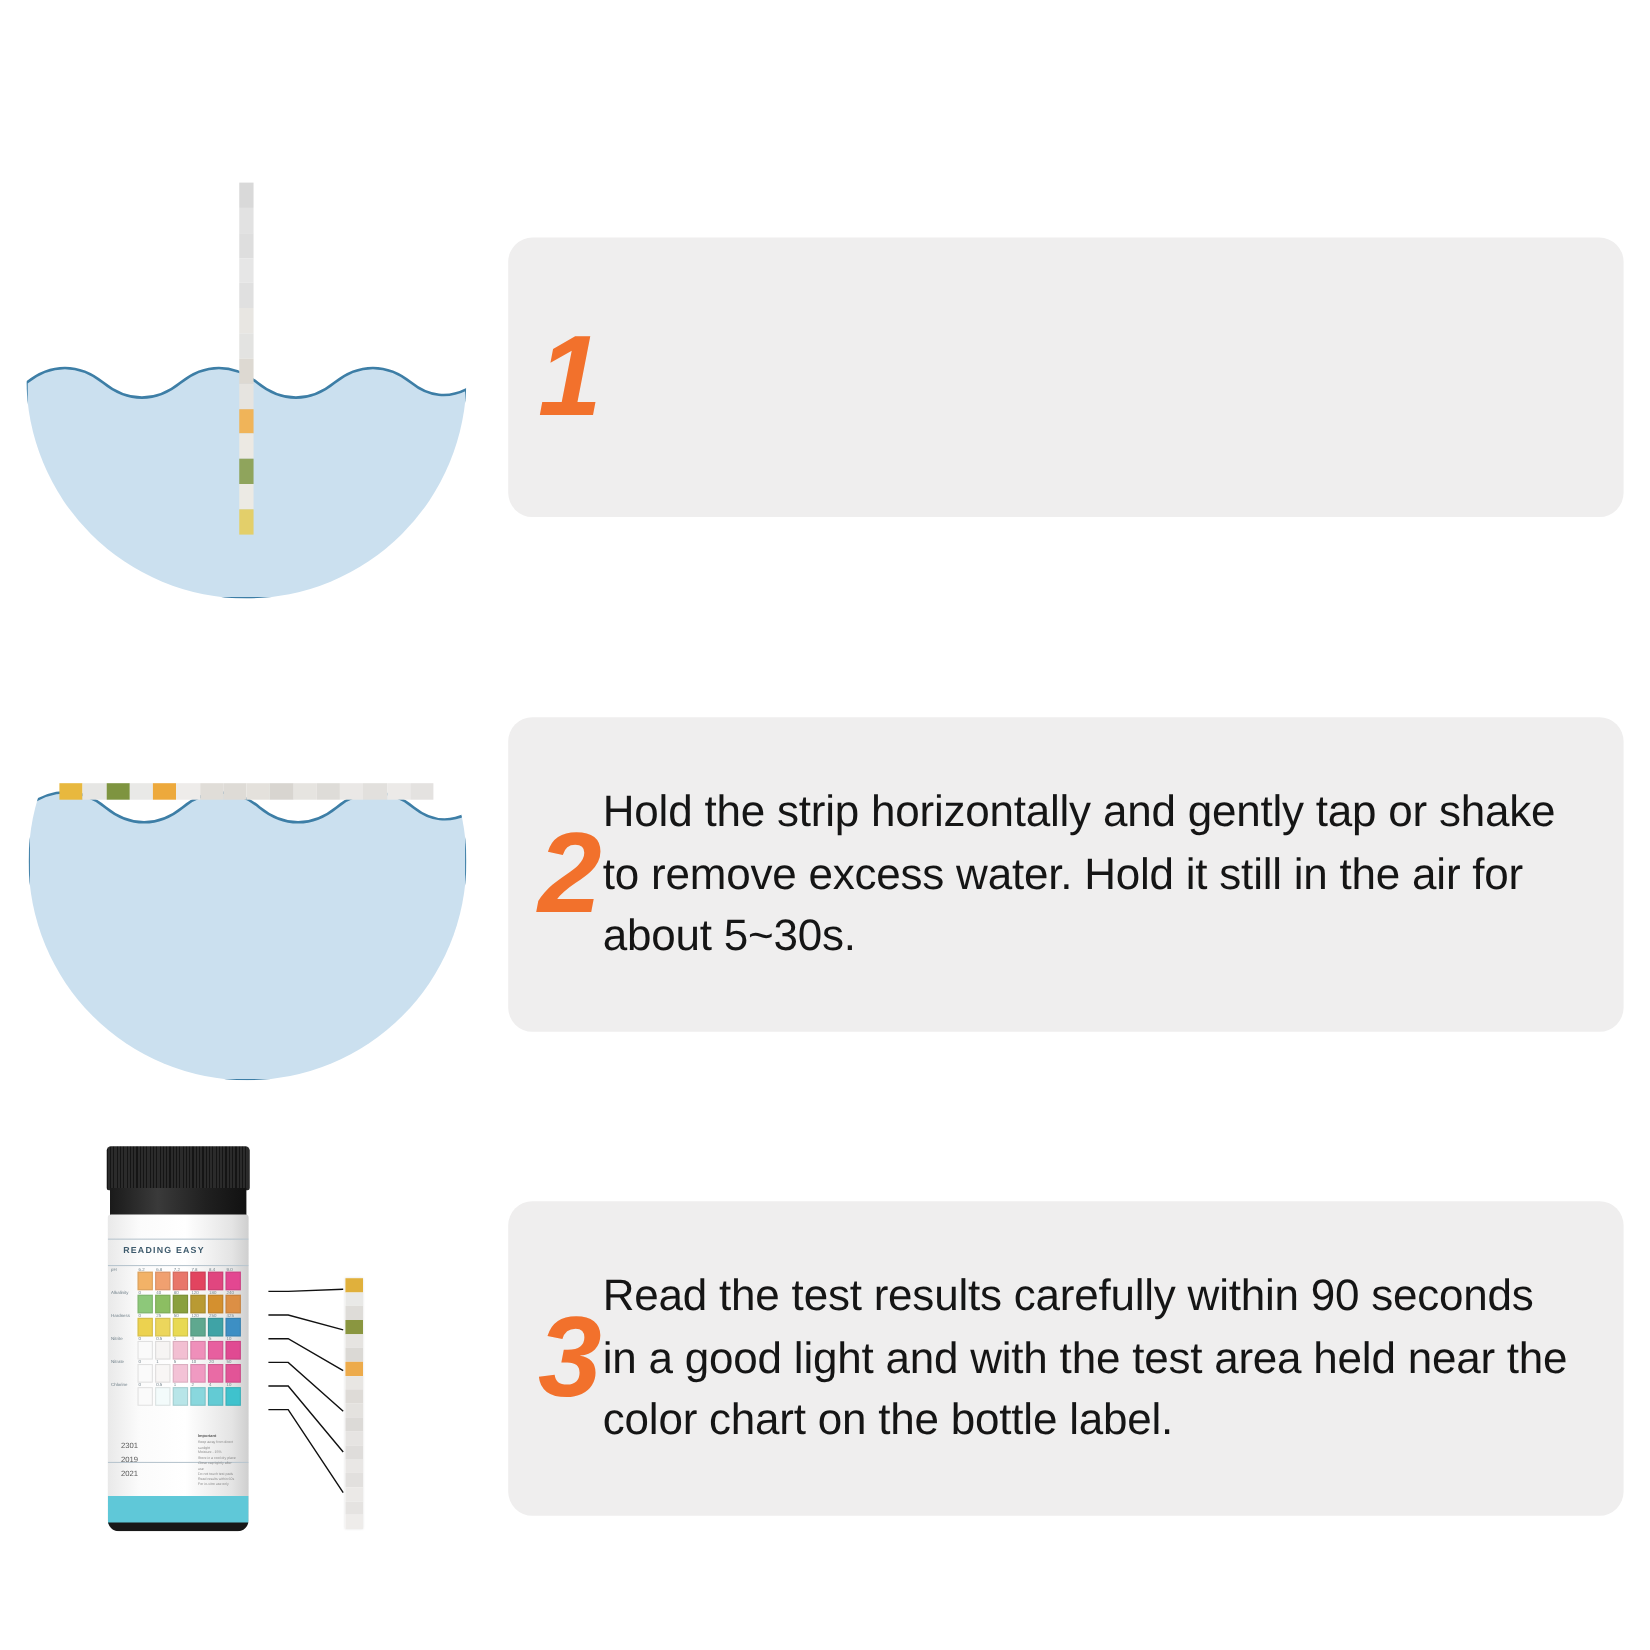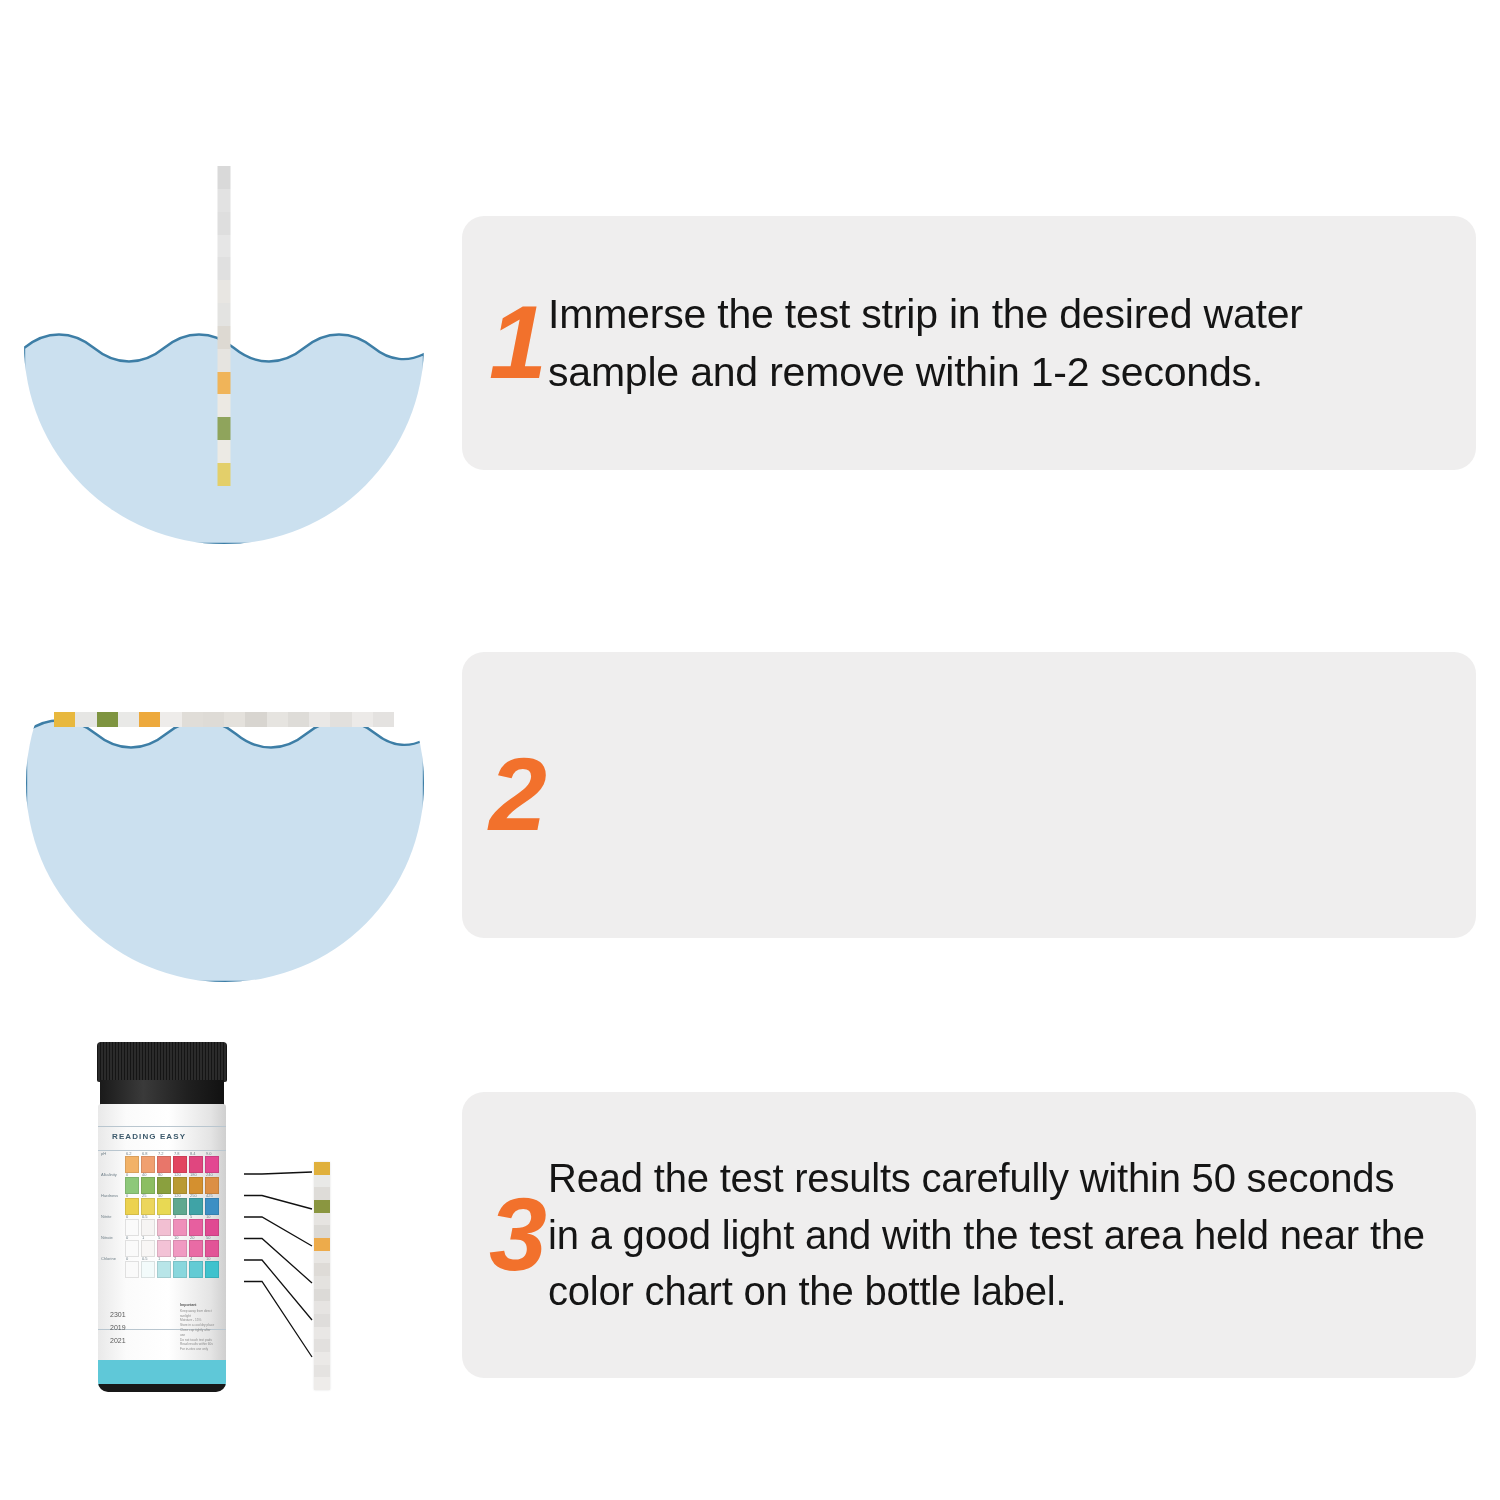--- a/index.html
+++ b/index.html
@@ -195,21 +195,20 @@
         <div class="pad" style="background: rgb(240, 180, 89); height: 22.8571px;"></div>
         <div class="pad" style="background: rgb(236, 233, 227); height: 22.8571px;"></div>
         <div class="pad" style="background: rgb(143, 164, 92); height: 22.8571px;"></div>
         <div class="pad" style="background: rgb(236, 234, 228); height: 22.8571px;"></div>
         <div class="pad" style="background: rgb(227, 207, 106); height: 22.8571px;"></div>
       </div>
   </div>
 
   <div class="card card-1">
     <div class="step-num">1</div>
-    <div class="step-text">Immerse the test strip in the desired water sample and remove within 1-2 seconds.</div>
   </div>
 
   <div class="circle circle-2">
     <svg class="water" width="398" height="270" viewBox="0 0 398 270">
       <path d="M0 20 C 22 4, 48 4, 70 22 C 92 40, 118 40, 140 22 C 162 4, 188 4, 210 22 C 232 40, 258 40, 280 22 C 302 4, 328 4, 350 22 C 365 34, 382 36, 398 28 L398 270 L0 270 Z" fill="#cbe0ef" stroke="#3d7ea6" stroke-width="2.4"></path>
     </svg>
     <div class="hstrip" id="hstrip2" style="left:28px; top:128px; width:340px;">
         <div class="pad" style="background: rgb(232, 184, 62); width: 21.25px;"></div>
         <div class="pad" style="background: rgb(230, 230, 228); width: 21.25px;"></div>
         <div class="pad" style="background: rgb(126, 148, 64); width: 21.25px;"></div>
@@ -224,20 +223,21 @@
         <div class="pad" style="background: rgb(222, 220, 216); width: 21.25px;"></div>
         <div class="pad" style="background: rgb(234, 232, 230); width: 21.25px;"></div>
         <div class="pad" style="background: rgb(226, 224, 221); width: 21.25px;"></div>
         <div class="pad" style="background: rgb(236, 234, 232); width: 21.25px;"></div>
         <div class="pad" style="background: rgb(228, 226, 224); width: 21.25px;"></div>
       </div>
   </div>
 
   <div class="card card-2">
     <div class="step-num">2</div>
+    <div class="step-text">Hold the strip horizontally and gently tap or shake to remove excess water. Hold it still in the air for about 5~30s.</div>
   </div>
 
   <div class="circle circle-3"></div>
 
   <div class="bottle">
     <div class="cap"></div>
     <div class="neck"></div>
     <div class="body">
       <div class="label-rule" style="top:22px;"></div>
       <div class="label-head">READING EASY</div>
@@ -457,16 +457,16 @@
       <path d="M244 1174 L262 1174 L312 1172" stroke="#111" stroke-width="1.3" fill="none"></path>
       <path d="M244 1195.5 L262 1195.5 L312 1209" stroke="#111" stroke-width="1.3" fill="none"></path>
       <path d="M244 1217 L262 1217 L312 1246" stroke="#111" stroke-width="1.3" fill="none"></path>
       <path d="M244 1238.5 L262 1238.5 L312 1283" stroke="#111" stroke-width="1.3" fill="none"></path>
       <path d="M244 1260 L262 1260 L312 1320" stroke="#111" stroke-width="1.3" fill="none"></path>
       <path d="M244 1281.5 L262 1281.5 L312 1357" stroke="#111" stroke-width="1.3" fill="none"></path>
     </svg>
 
   <div class="card card-3">
     <div class="step-num">3</div>
-    <div class="step-text">Read the test results carefully within 50 seconds in a good light and with the test area held near the color chart on the bottle label.</div>
+    <div class="step-text">Read the test results carefully within 90 seconds in a good light and with the test area held near the color chart on the bottle label.</div>
   </div>
 
 </div>
 
 </body></html>

